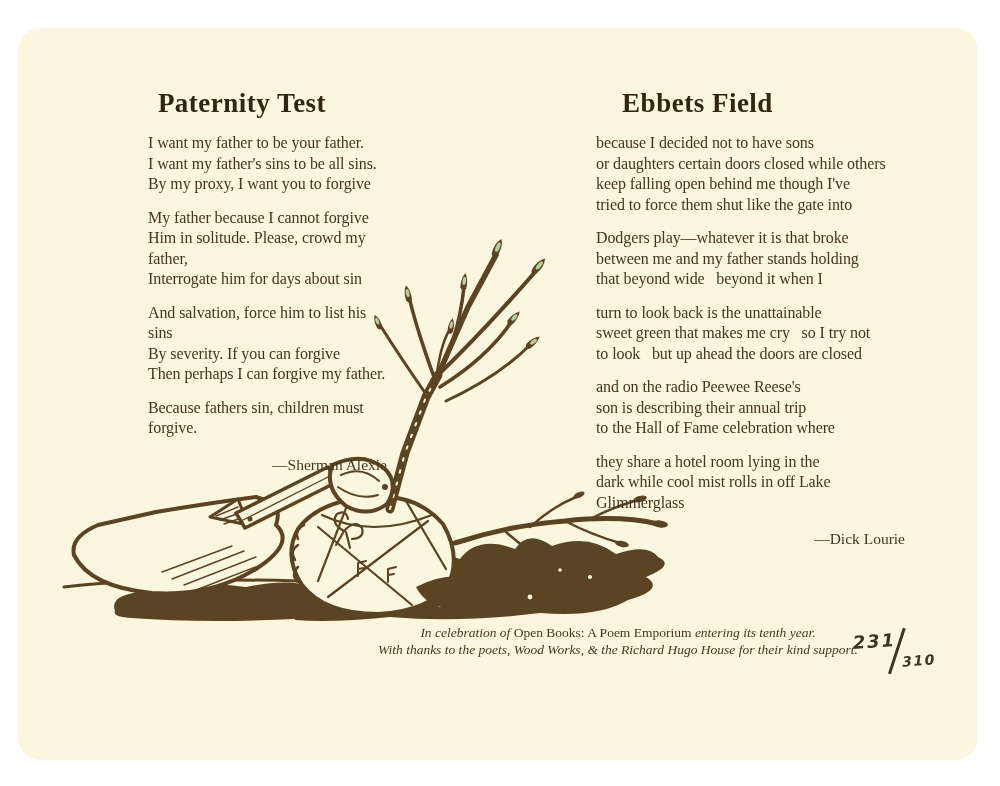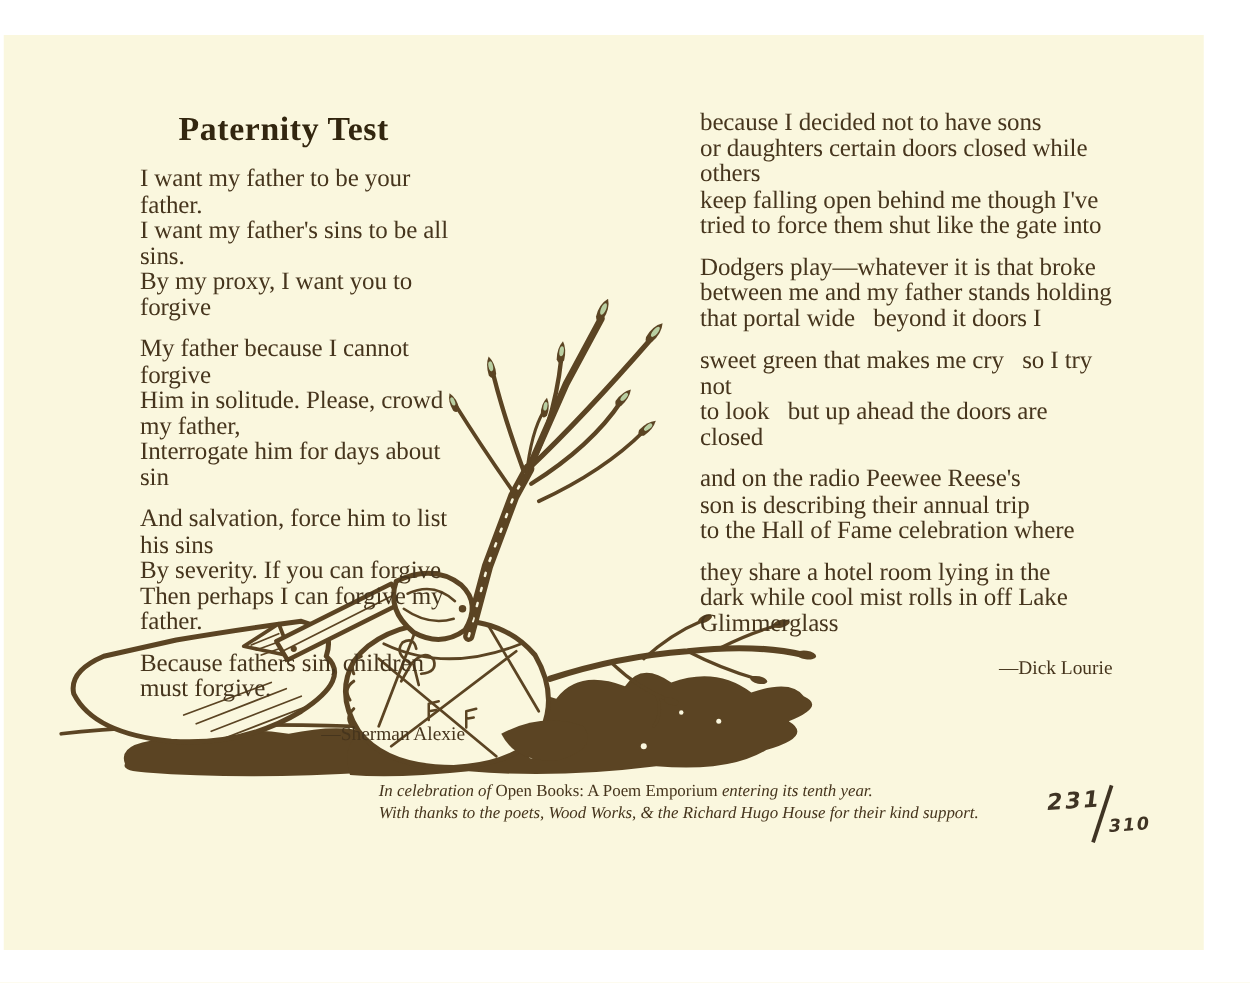--- a/index.html
+++ b/index.html
@@ -1,45 +1,45 @@
 <!DOCTYPE html>
 <html><head>
 <meta charset="utf-8">
 <style>
   html,body{margin:0;padding:0;}
   body{
     width:1000px;height:786px;background:#ffffff;overflow:hidden;
     font-family:"Liberation Serif", serif;
   }
   .paper{
-    position:absolute;left:3px;top:28px;width:960px;height:732px;
-    background:#faf7de;color:#46351d;
+    position:absolute;left:18px;top:28px;width:960px;height:732px;
+    background:#faf7de;color:#46351d;border-radius:23px;
   }
   .poem{position:absolute;}
   .poem h1{
     margin:0 0 14px 0;font-size:27px;font-weight:700;color:#32260f;
     letter-spacing:.5px;text-align:center;
   }
   .poem-left{left:109px;top:60px;width:260px;}
   .poem-left h1{width:230px;}
   .poem-right{left:557px;top:60px;width:330px;}
   .poem-right h1{width:245px;}
   .stanza{margin:0 0 13px 0;}
   .line{
-    font-size:20px;line-height:20.5px;white-space:pre-wrap;
-    color:#46351d;letter-spacing:-0.1px;
+    font-size:16px;line-height:20.5px;white-space:pre-wrap;
+    color:#46351d;letter-spacing:-0.1px;margin-left:21px;
   }
   .attribution{
     font-size:15.5px;line-height:20.5px;margin-top:16px;color:#46351d;text-align:right;
   }
   .poem-left .attribution{padding-left:98px;}
   .poem-right .attribution{padding-left:145px;}
   .illustration{position:absolute;left:42px;top:197px;width:620px;height:400px;}
   .colophon{
-    position:absolute;left:300px;top:596px;width:600px;text-align:left;
+    position:absolute;left:300px;top:596px;width:600px;text-align:center;
     font-size:13.5px;line-height:17px;font-style:italic;color:#46351d;
   }
   .colophon .rom{font-style:normal;}
   .edition{
     position:absolute;left:834px;top:599px;width:90px;height:66px;
     transform:rotate(-4deg);color:#3f3424;
     font-family:"DejaVu Sans", sans-serif;font-style:italic;
   }
   .ed-num{position:absolute;left:2px;top:2px;font-size:18px;font-weight:700;letter-spacing:2px;}
   .ed-slash{position:absolute;left:44px;top:0px;width:2.5px;height:48px;background:#3f3424;transform:rotate(22deg);}
@@ -178,32 +178,34 @@
       <div class="line">By severity. If you can forgive</div>
       <div class="line">Then perhaps I can forgive my father.</div>
     </div>
     <div class="stanza">
       <div class="line">Because fathers sin, children must forgive.</div>
     </div>
     <div class="attribution">—Sherman Alexie</div>
   </section>
 
   <section class="poem poem-right">
+    <h1>Ebbets Field</h1>
     <div class="stanza">
       <div class="line">because I decided not to have sons</div>
       <div class="line">or daughters certain doors closed while others</div>
       <div class="line">keep falling open behind me though I've</div>
       <div class="line">tried to force them shut like the gate into</div>
     </div>
     <div class="stanza">
       <div class="line">Dodgers play—whatever it is that broke</div>
       <div class="line">between me and my father stands holding</div>
-      <div class="line">that portal wide   beyond it doors I</div>
-    </div>
-    <div class="stanza">
+      <div class="line">that beyond wide   beyond it when I</div>
+    </div>
+    <div class="stanza">
+      <div class="line">turn to look back is the unattainable</div>
       <div class="line">sweet green that makes me cry   so I try not</div>
       <div class="line">to look   but up ahead the doors are closed</div>
     </div>
     <div class="stanza">
       <div class="line">and on the radio Peewee Reese's</div>
       <div class="line">son is describing their annual trip</div>
       <div class="line">to the Hall of Fame celebration where</div>
     </div>
     <div class="stanza">
       <div class="line">they share a hotel room lying in the</div>

